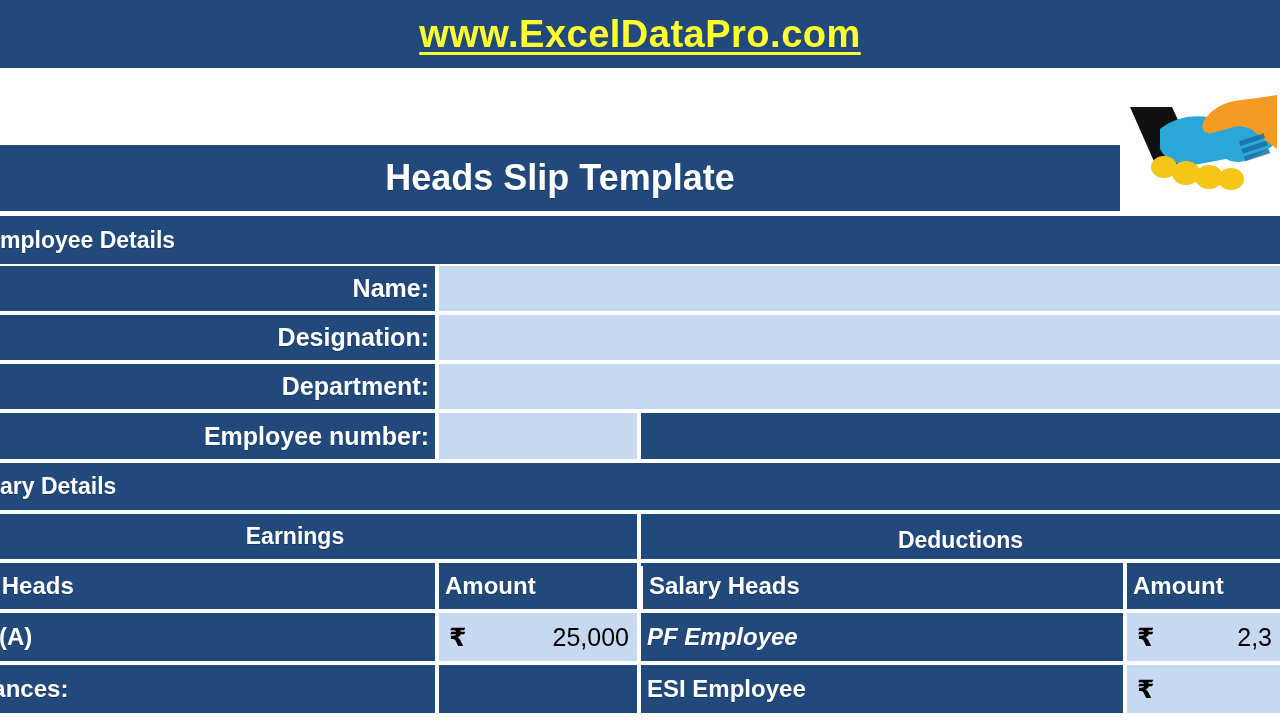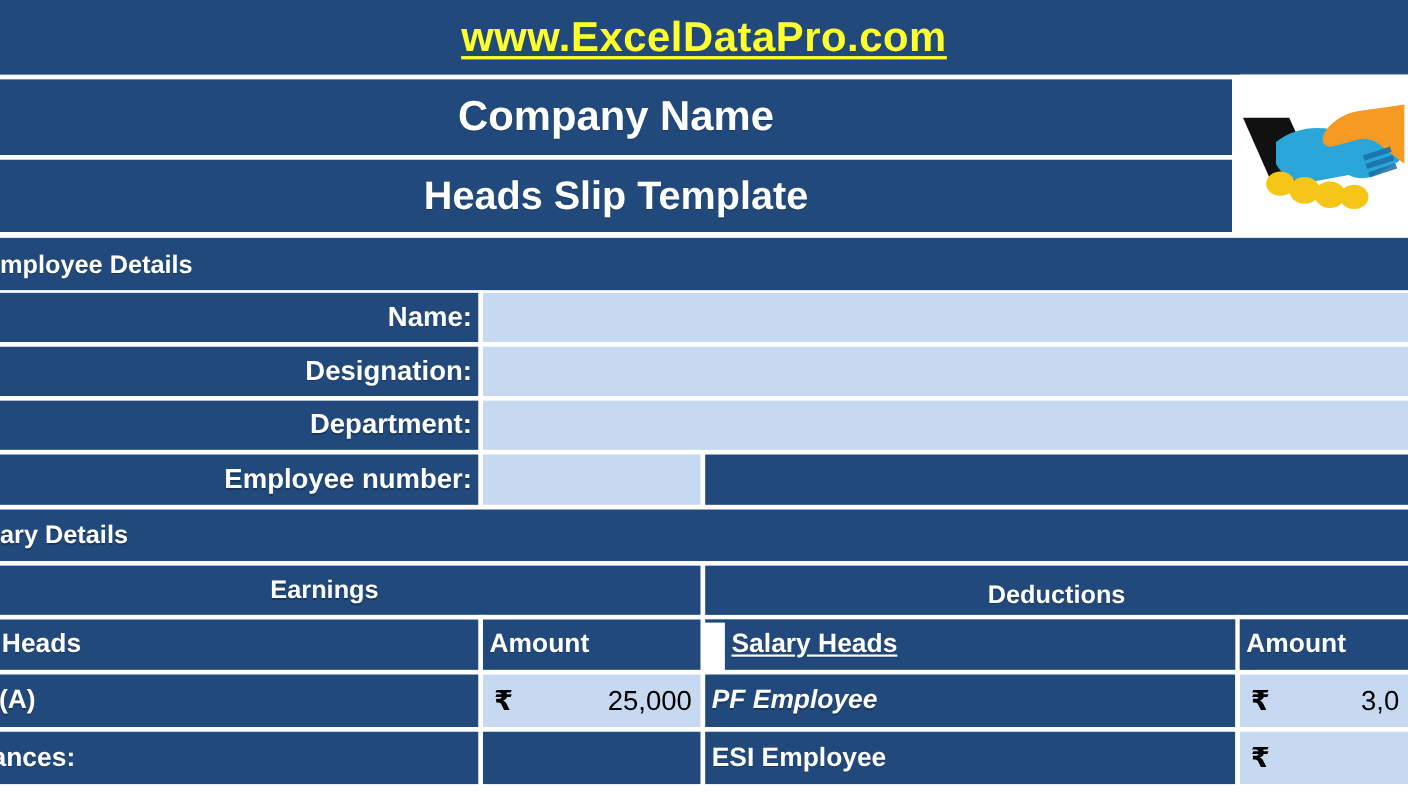--- a/index.html
+++ b/index.html
@@ -151,21 +151,20 @@
 </style>
 </head>
 <body>
 
 <div id="sheet">
 
   <div id="banner">
     <span id="site-url">www.ExcelDataPro.com</span>
   </div>
 
-  <div class="title-row" id="company-name">Company Name</div>
   <div class="title-row" id="doc-title">Heads Slip Template</div>
 
   <div id="logo-box">
     <svg width="147" height="138" viewBox="0 0 147 138">
       <rect x="0" y="0" width="147" height="138" fill="#ffffff"></rect>
 
       <path d="M0 36 L42 36 L64 84 L30 104 Z" fill="#111111"></path>
 
       <path d="M30 58 C48 44, 72 42, 92 50 L140 62 C146 64, 147 72, 141 76
                L120 88 C112 92, 104 92, 96 88 L64 94 C50 96, 36 90, 30 78 Z" fill="#2BA6D9"></path>
@@ -204,32 +203,32 @@
   <div class="cell lt emp-input" style="left:439px; top:413px; width:198px; height:46px;"></div>
   <div class="cell dk" style="left:641px; top:413px; width:639px; height:46px;"></div>
 
   <div class="section-bar" id="salary-details-bar">ary Details</div>
 
   <div class="cell dk grp-head" style="left:-47px; top:514px; width:684px; height:45px;">Earnings</div>
   <div class="cell dk grp-head" style="left:641px; top:514px; width:639px; height:52px;">Deductions</div>
 
   <div class="cell dk col-head" style="left:-47px; top:563px; width:482px; height:46px;">ary Heads</div>
   <div class="cell dk col-head" style="left:439px; top:563px; width:198px; height:46px;">Amount</div>
-  <div class="cell dk col-head" style="left:659px; top:563px; width:482px; height:46px;text-decoration:underline;">Salary Heads</div>
+  <div class="cell dk col-head" style="left:643px; top:563px; width:482px; height:46px;">Salary Heads</div>
   <div class="cell dk col-head" style="left:1127px; top:563px; width:153px; height:46px;">Amount</div>
 
   <div class="cell dk head-name" style="left:-47px; top:613px; width:482px; height:48px;">sic (A)</div>
   <div class="cell lt amount-cell" style="left:439px; top:613px; width:198px; height:48px;">
     <span class="cur">₹</span>
     <span class="val">25,000</span>
   </div>
   <div class="cell dk head-name" style="left:641px; top:613px; width:482px; height:48px;font-style:italic;">PF Employee</div>
   <div class="cell lt amount-cell" style="left:1127px; top:613px; width:153px; height:48px;">
     <span class="cur">₹</span>
-    <span class="val">3,0</span>
+    <span class="val">2,3</span>
   </div>
 
   <div class="cell dk head-name" style="left:-47px; top:665px; width:482px; height:48px;">owances:</div>
   <div class="cell dk amount-cell" style="left:439px; top:665px; width:198px; height:48px;">
     <span class="cur"></span>
     <span class="val"></span>
   </div>
   <div class="cell dk head-name" style="left:641px; top:665px; width:482px; height:48px;">ESI Employee</div>
   <div class="cell lt amount-cell" style="left:1127px; top:665px; width:153px; height:48px;">
     <span class="cur">₹</span>

